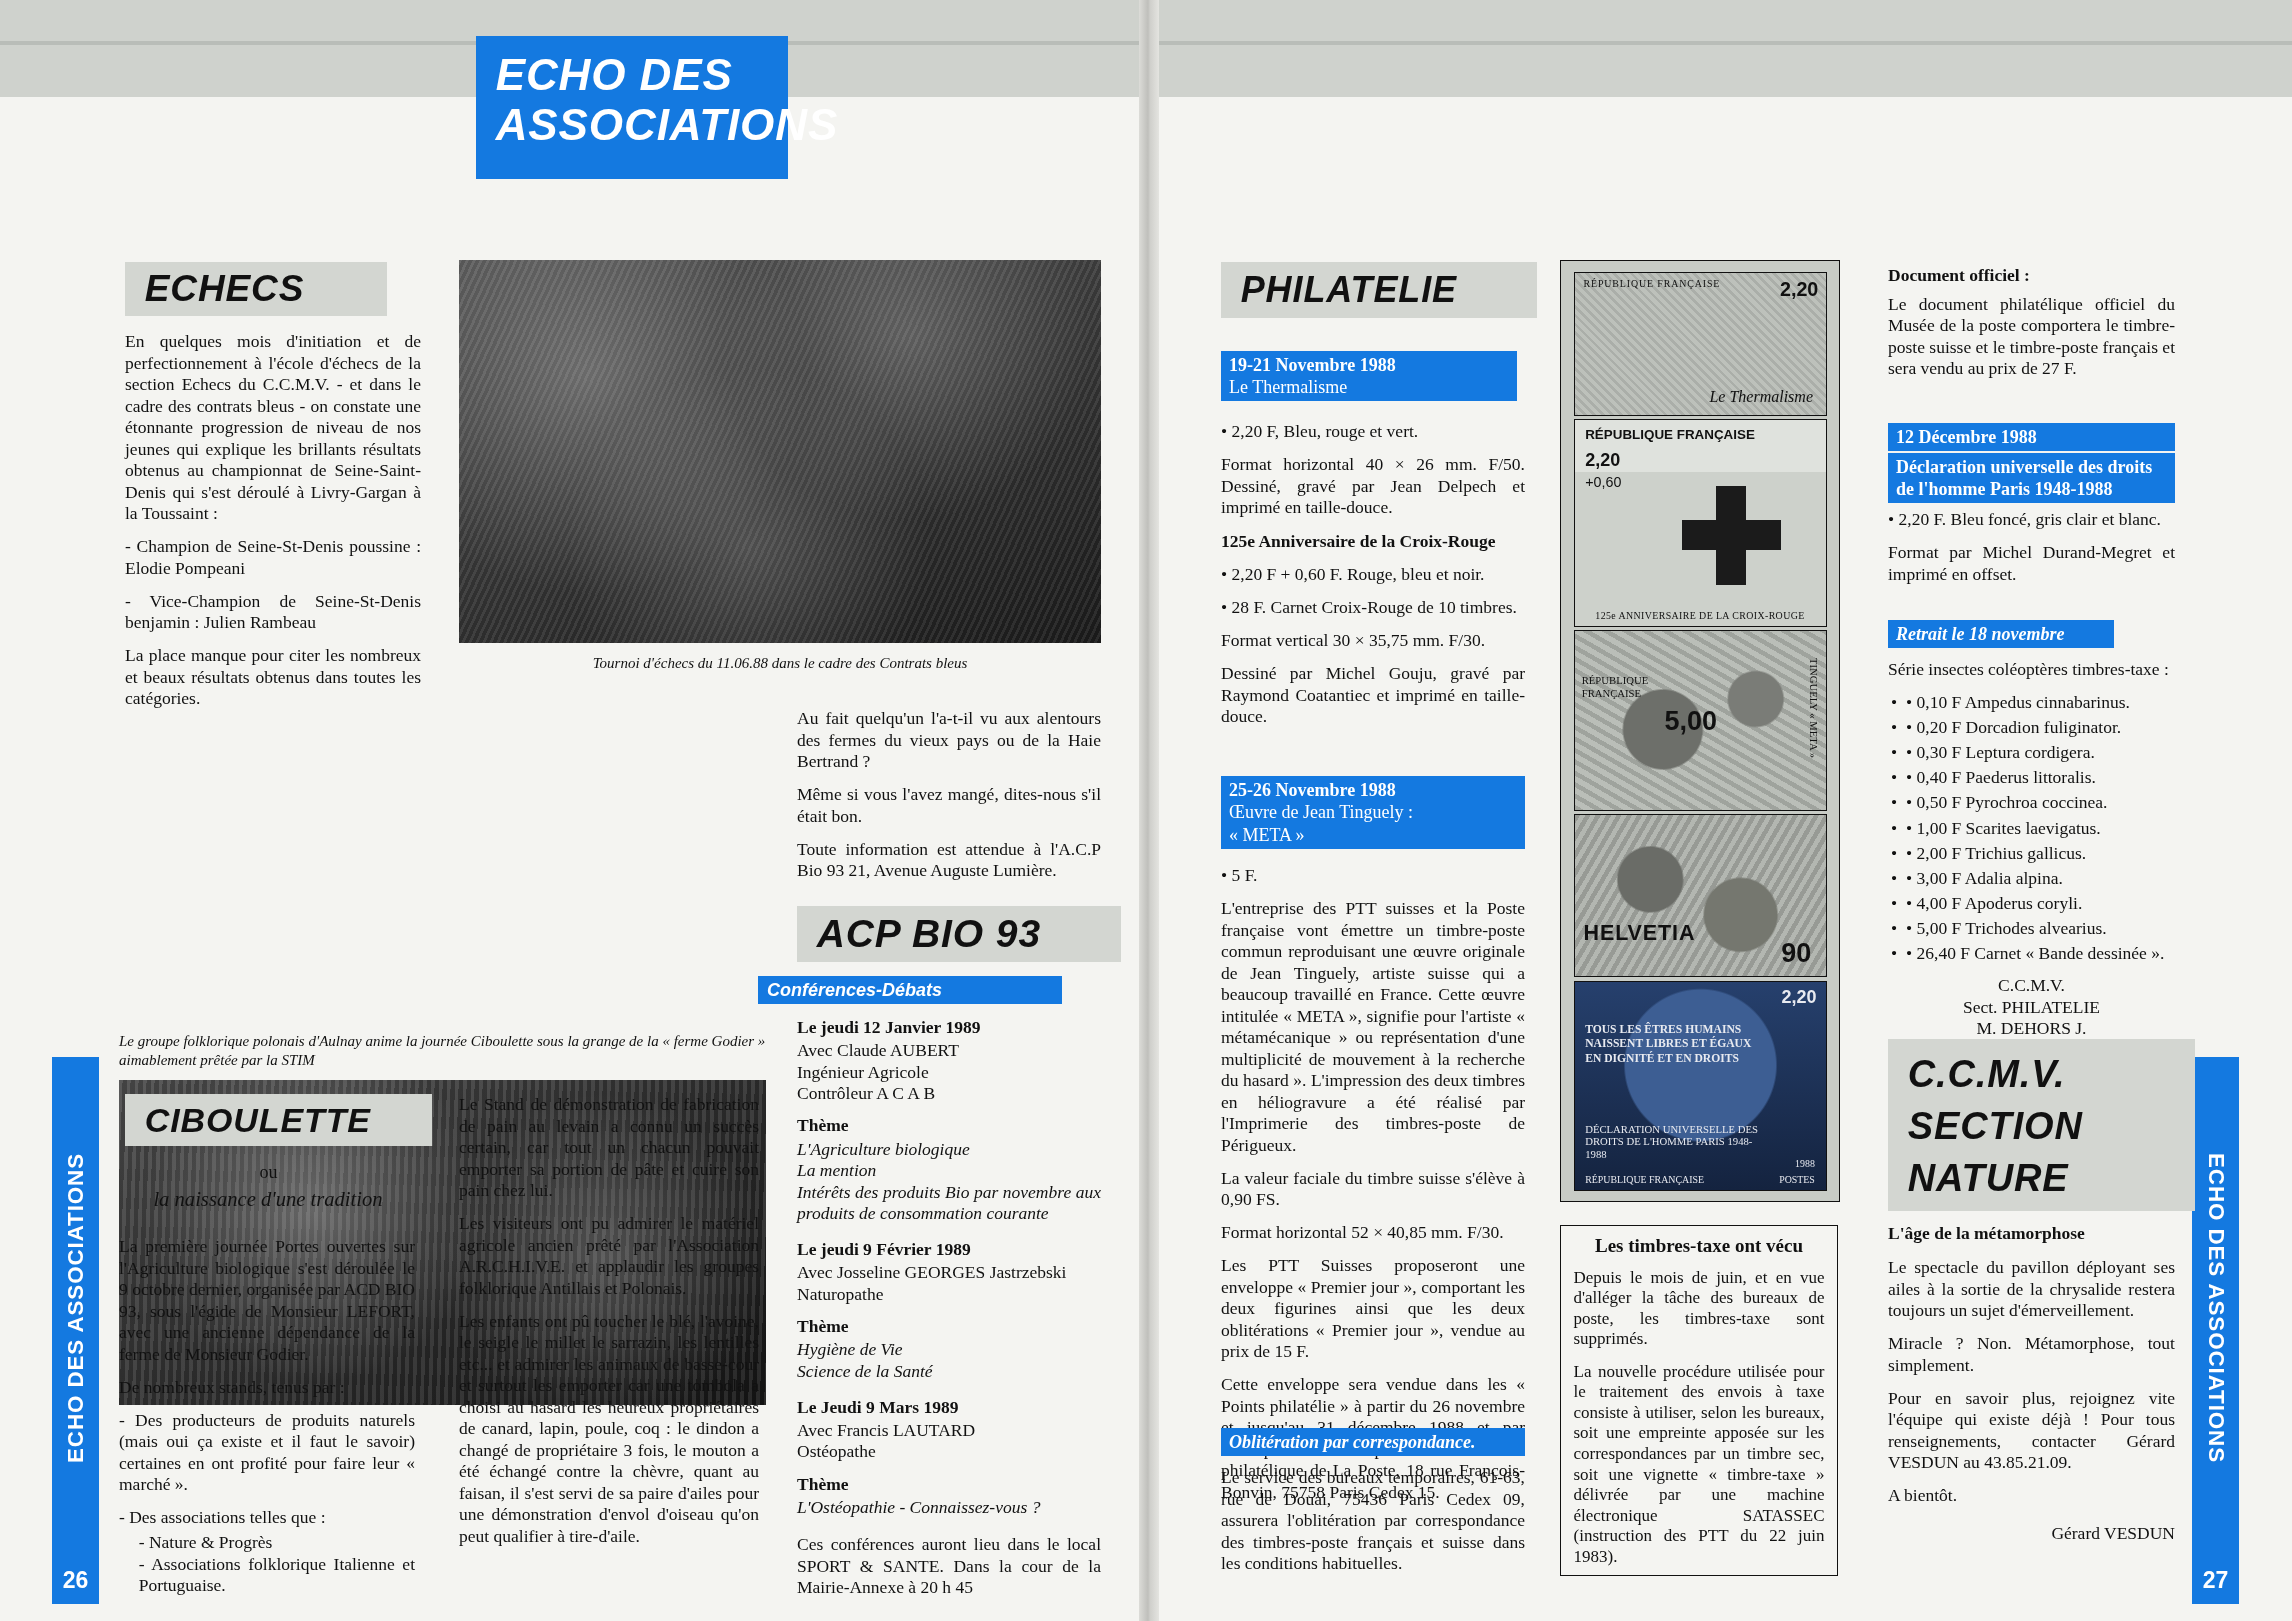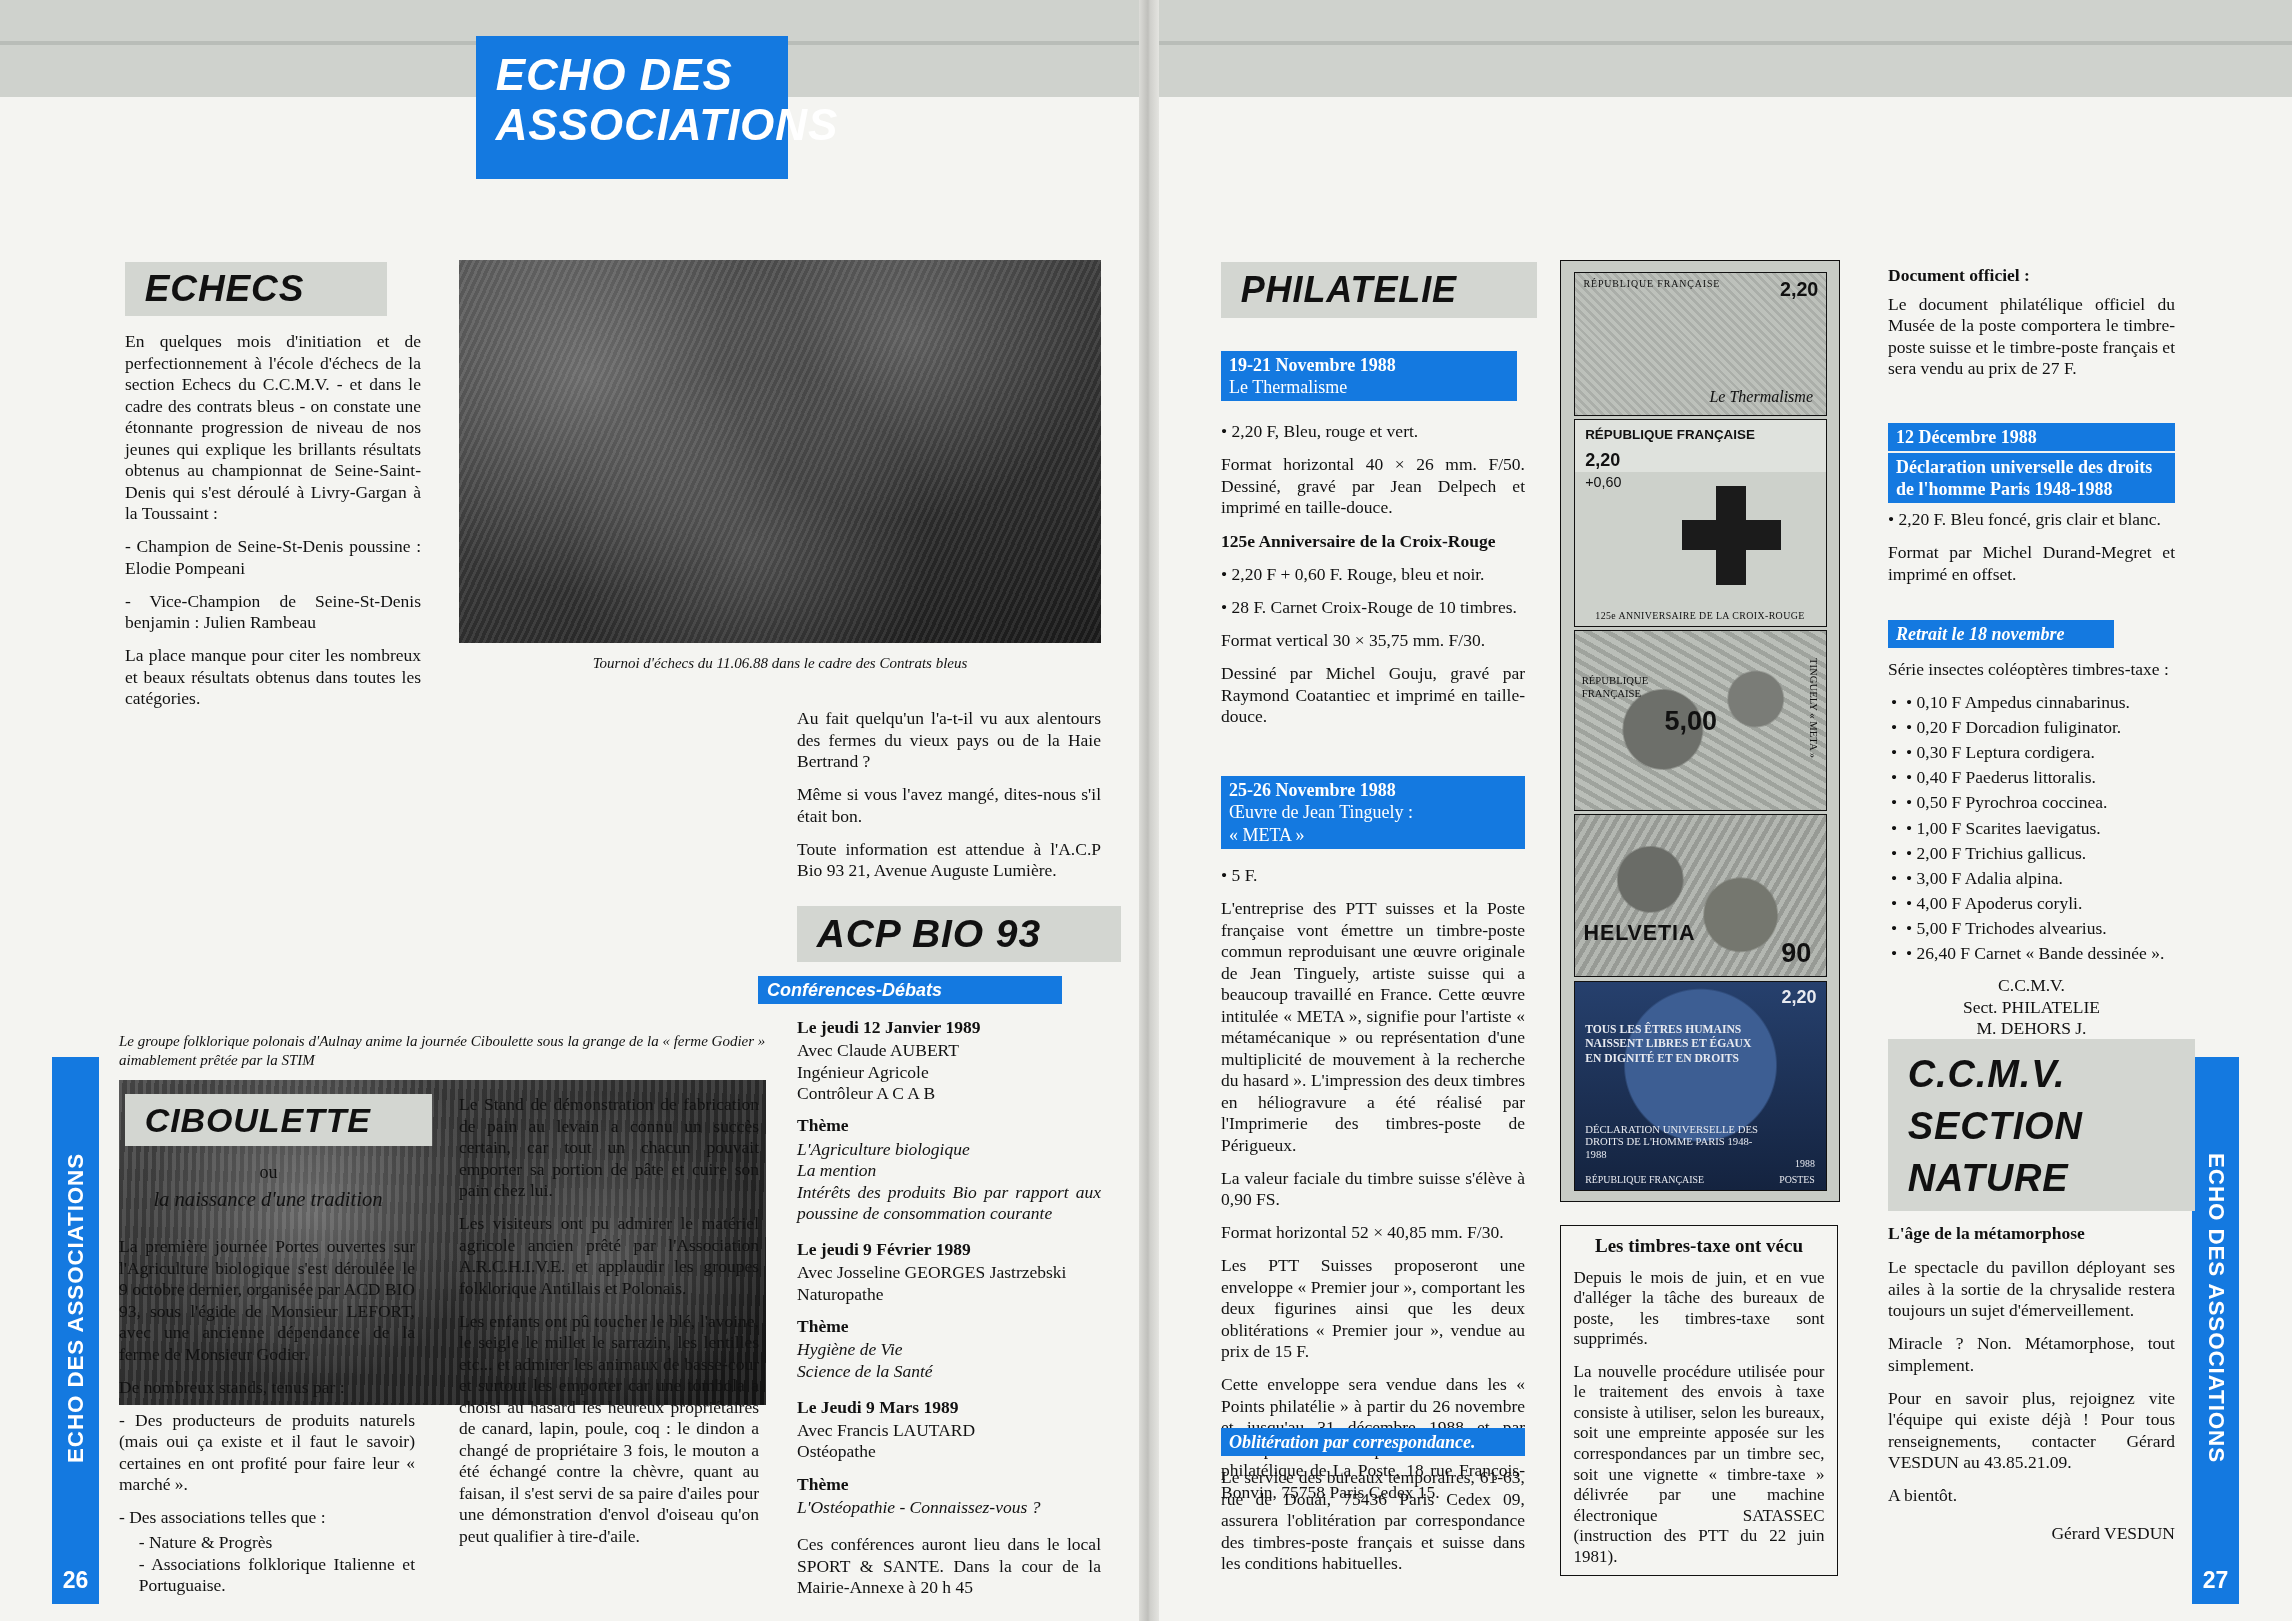--- a/index.html
+++ b/index.html
@@ -191,21 +191,21 @@
   <div class="bluehead" style="position:absolute;left:758px;top:976px;width:304px;box-sizing:border-box;">Conférences-Débats</div>
 
   <div class="col" style="left:797px;top:1017px;width:304px;">
     <p class="bold" style="margin-bottom:1.8px;">Le jeudi 12 Janvier 1989</p>
     <p style="margin-bottom:0;">Avec Claude AUBERT</p>
     <p style="margin-bottom:0;">Ingénieur Agricole</p>
     <p style="margin-bottom:10.7px;">Contrôleur A C A B</p>
     <p class="bold" style="margin-bottom:1.8px;">Thème</p>
     <p class="ital" style="margin-bottom:0;">L'Agriculture biologique</p>
     <p class="ital" style="margin-bottom:0;">La mention</p>
-    <p class="ital" style="margin-bottom:14.3px;">Intérêts des produits Bio par rapport aux poussine de consommation courante</p>
+    <p class="ital" style="margin-bottom:14.3px;">Intérêts des produits Bio par novembre aux produits de consommation courante</p>
 
     <p class="bold" style="margin-bottom:1.8px;">Le jeudi 9 Février 1989</p>
     <p style="margin-bottom:0;">Avec Josseline GEORGES Jastrzebski</p>
     <p style="margin-bottom:10.7px;">Naturopathe</p>
     <p class="bold" style="margin-bottom:1.8px;">Thème</p>
     <p class="ital" style="margin-bottom:0;">Hygiène de Vie</p>
     <p class="ital" style="margin-bottom:14.3px;">Science de la Santé</p>
 
     <p class="bold" style="margin-bottom:1.8px;">Le Jeudi 9 Mars 1989</p>
     <p style="margin-bottom:0;">Avec Francis LAUTARD</p>
@@ -303,21 +303,21 @@
       <div style="position:absolute;left:10.7px;bottom:30px;width:188px;font-size:10.7px;line-height:12.5px;">DÉCLARATION UNIVERSELLE DES DROITS DE L'HOMME PARIS 1948-1988</div>
       <div style="position:absolute;left:10.7px;bottom:5.4px;font-size:9.9px;">RÉPUBLIQUE FRANÇAISE</div>
       <div style="position:absolute;right:10.7px;bottom:21.5px;font-size:9.9px;">1988</div>
       <div style="position:absolute;right:10.7px;bottom:5.4px;font-size:9.9px;">POSTES</div>
     </div>
   </div>
 
   <div class="framebox" style="position:absolute;left:1560px;top:1225px;width:278px;height:351px;background:#f4f4f1;padding:9px 12.5px;box-sizing:border-box;">
     <div class="bold center" style="font-size:19px;margin-bottom:10.7px;">Les timbres-taxe ont vécu</div>
     <p style="font-size:17px;line-height:20.6px;">Depuis le mois de juin, et en vue d'alléger la tâche des bureaux de poste, les timbres-taxe sont supprimés.</p>
-    <p style="font-size:17px;line-height:20.6px;">La nouvelle procédure utilisée pour le traitement des envois à taxe consiste à utiliser, selon les bureaux, soit une empreinte apposée sur les correspondances par un timbre sec, soit une vignette « timbre-taxe » délivrée par une machine électronique SATASSEC (instruction des PTT du 22 juin 1981).</p>
+    <p style="font-size:17px;line-height:20.6px;">La nouvelle procédure utilisée pour le traitement des envois à taxe consiste à utiliser, selon les bureaux, soit une empreinte apposée sur les correspondances par un timbre sec, soit une vignette « timbre-taxe » délivrée par une machine électronique SATASSEC (instruction des PTT du 22 juin 1983).</p>
   </div>
 
   <div class="col" style="left:1888px;top:265px;width:287px;">
     <p class="bold" style="margin-bottom:7.2px;">Document officiel :</p>
     <p>Le document philatélique officiel du Musée de la poste comportera le timbre-poste suisse et le timbre-poste français et sera vendu au prix de 27 F.</p>
   </div>
 
   <div class="blueband" style="position:absolute;left:1888px;top:423px;width:287px;box-sizing:border-box;">12 Décembre 1988</div>
   <div class="blueband" style="position:absolute;left:1888px;top:453px;width:287px;box-sizing:border-box;">Déclaration universelle des droits de l'homme Paris 1948-1988</div>
 

